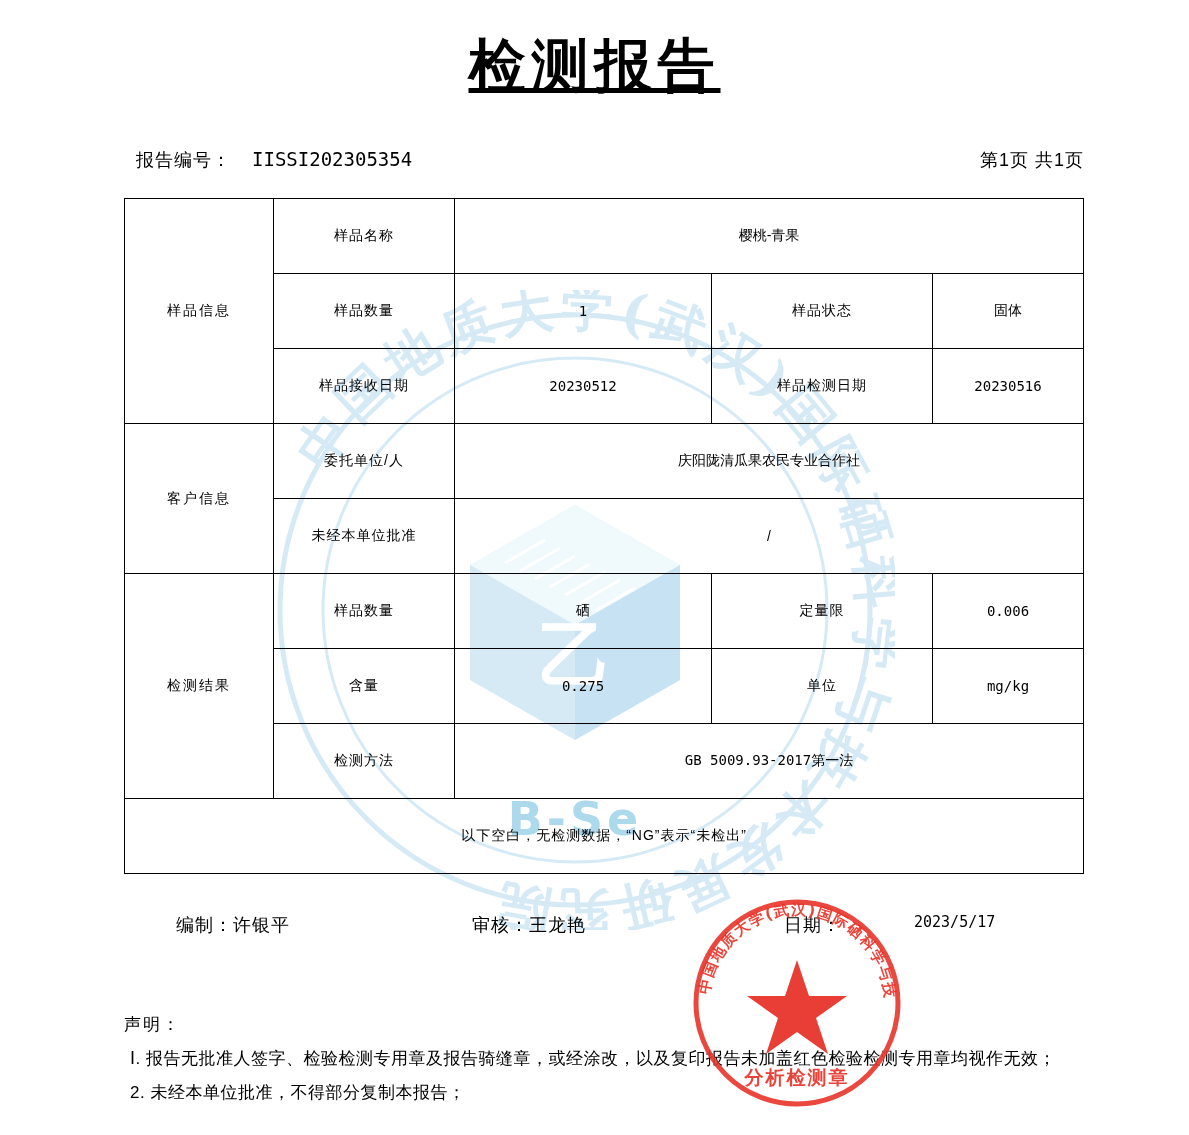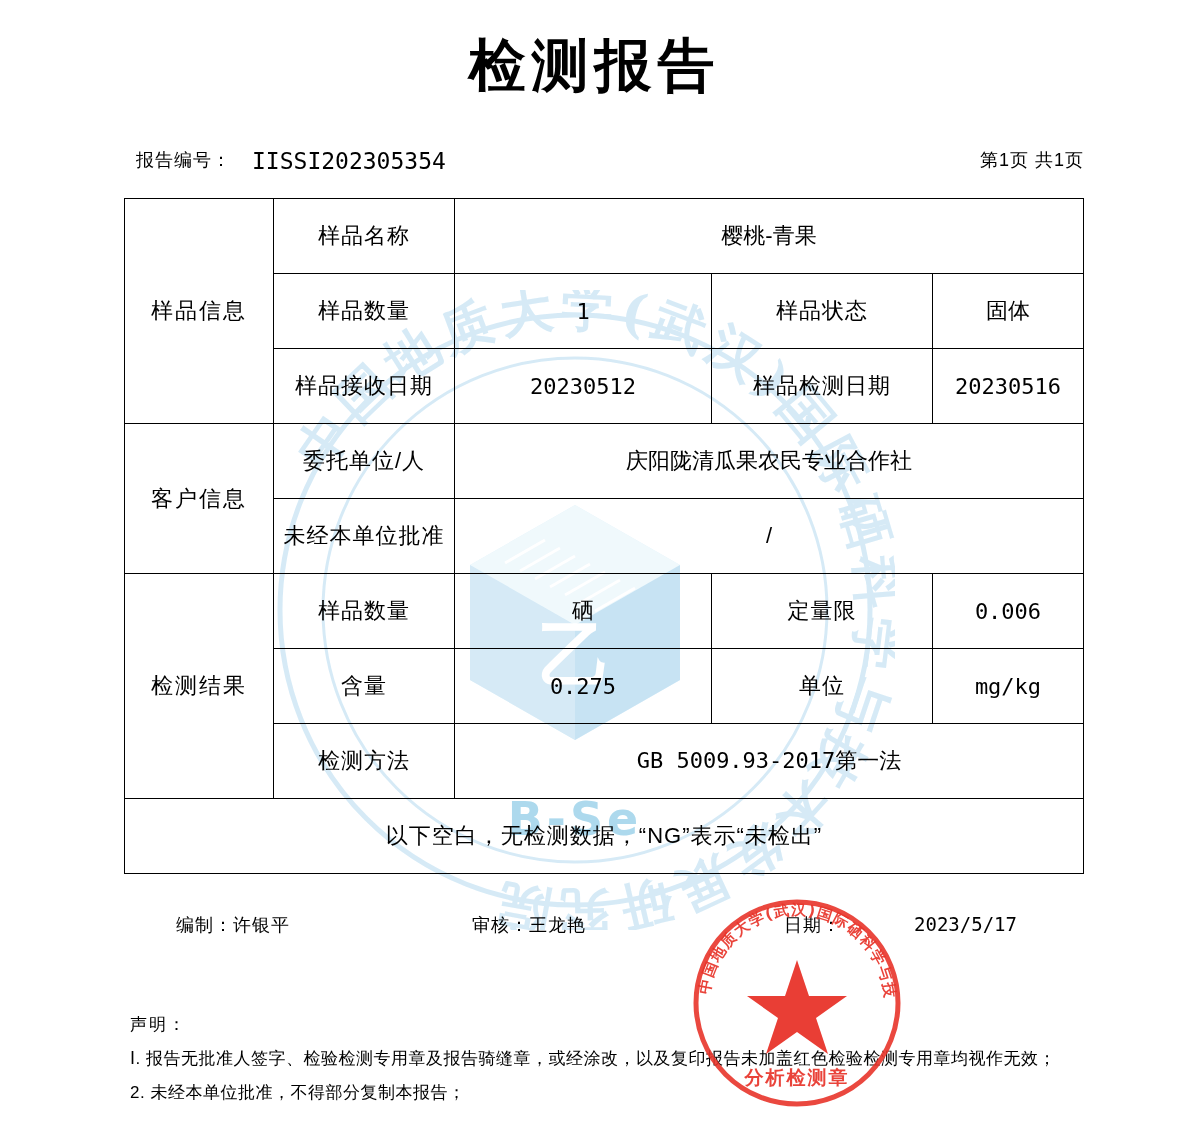--- a/index.html
+++ b/index.html
@@ -38,20 +38,21 @@
     position: absolute;
     top: 28px;
     left: 0;
     width: 1189px;
     text-align: center;
     font-family: "DejaVu Serif", "Liberation Serif", serif;
     font-weight: bold;
     font-size: 57px;
     letter-spacing: 6px;
     z-index: 2;
+    text-decoration: underline;
   }
 
   
   .rpt-line {
     position: absolute;
     top: 148px;
     left: 124px;
     width: 960px;
     height: 26px;
     z-index: 2;
@@ -62,21 +63,21 @@
     left: 12px;
     top: 0;
     letter-spacing: 1px;
     font-family: Liberation Serif, serif;
   }
   .rpt-no-value {
     position: absolute;
     left: 128px;
     top: 0;
     font-family: "DejaVu Sans Mono", "Liberation Mono", monospace;
-    font-size: 23px;
+    font-size: 19px;
     letter-spacing: 0px;
   }
   .rpt-pages {
     position: absolute;
     right: 0;
     top: 0;
     letter-spacing: 1px;
     margin-left: 9px;
   }
 
@@ -87,21 +88,21 @@
     left: 124px;
     width: 960px;
     border-collapse: collapse;
     z-index: 2;
     background: transparent;
   }
   table.main td {
     border: 1.5px solid #000;
     text-align: center;
     vertical-align: middle;
-    font-size: 22px;
+    font-size: 14px;
     height: 70px;
     padding: 2px 6px;
     background: transparent;
   }
   td.group {
     width: 136px;
     letter-spacing: 2px;
   }
   td.label {
     width: 168px;
@@ -128,21 +129,21 @@
   }
   .sign-item { position: absolute; top: 0; letter-spacing: 1px; }
   .sign-prep { left: 52px; }
   .sign-rev  { left: 348px; }
   .sign-date { left: 660px; }
   .sign-date-value {
     position: absolute;
     left: 790px;
     top: 0;
     font-family: "DejaVu Sans Mono", "Liberation Mono", monospace;
-    font-size: 19px;
+    font-size: 15px;
   }
 
   
   .seal {
     position: absolute;
     left: 682px;
     top: 888px;
     width: 230px;
     height: 230px;
     z-index: 3;
@@ -152,21 +153,21 @@
   
   .statement {
     position: absolute;
     top: 1008px;
     left: 124px;
     width: 980px;
     z-index: 2;
     font-size: 17px;
     line-height: 34px;
   }
-  .statement .st-title { letter-spacing: 2px; margin-left: 6px; }
+  .statement .st-title { letter-spacing: 2px; }
   .statement p { margin: 0; letter-spacing: 0.5px; }
   .statement .st-indent { margin-left: 6px; }
 </style>
 </head>
 <body>
 
 <div class="page">
 
   <div class="watermark">
     <svg width="640" height="640" viewBox="0 0 640 640" xmlns="http://www.w3.org/2000/svg">

